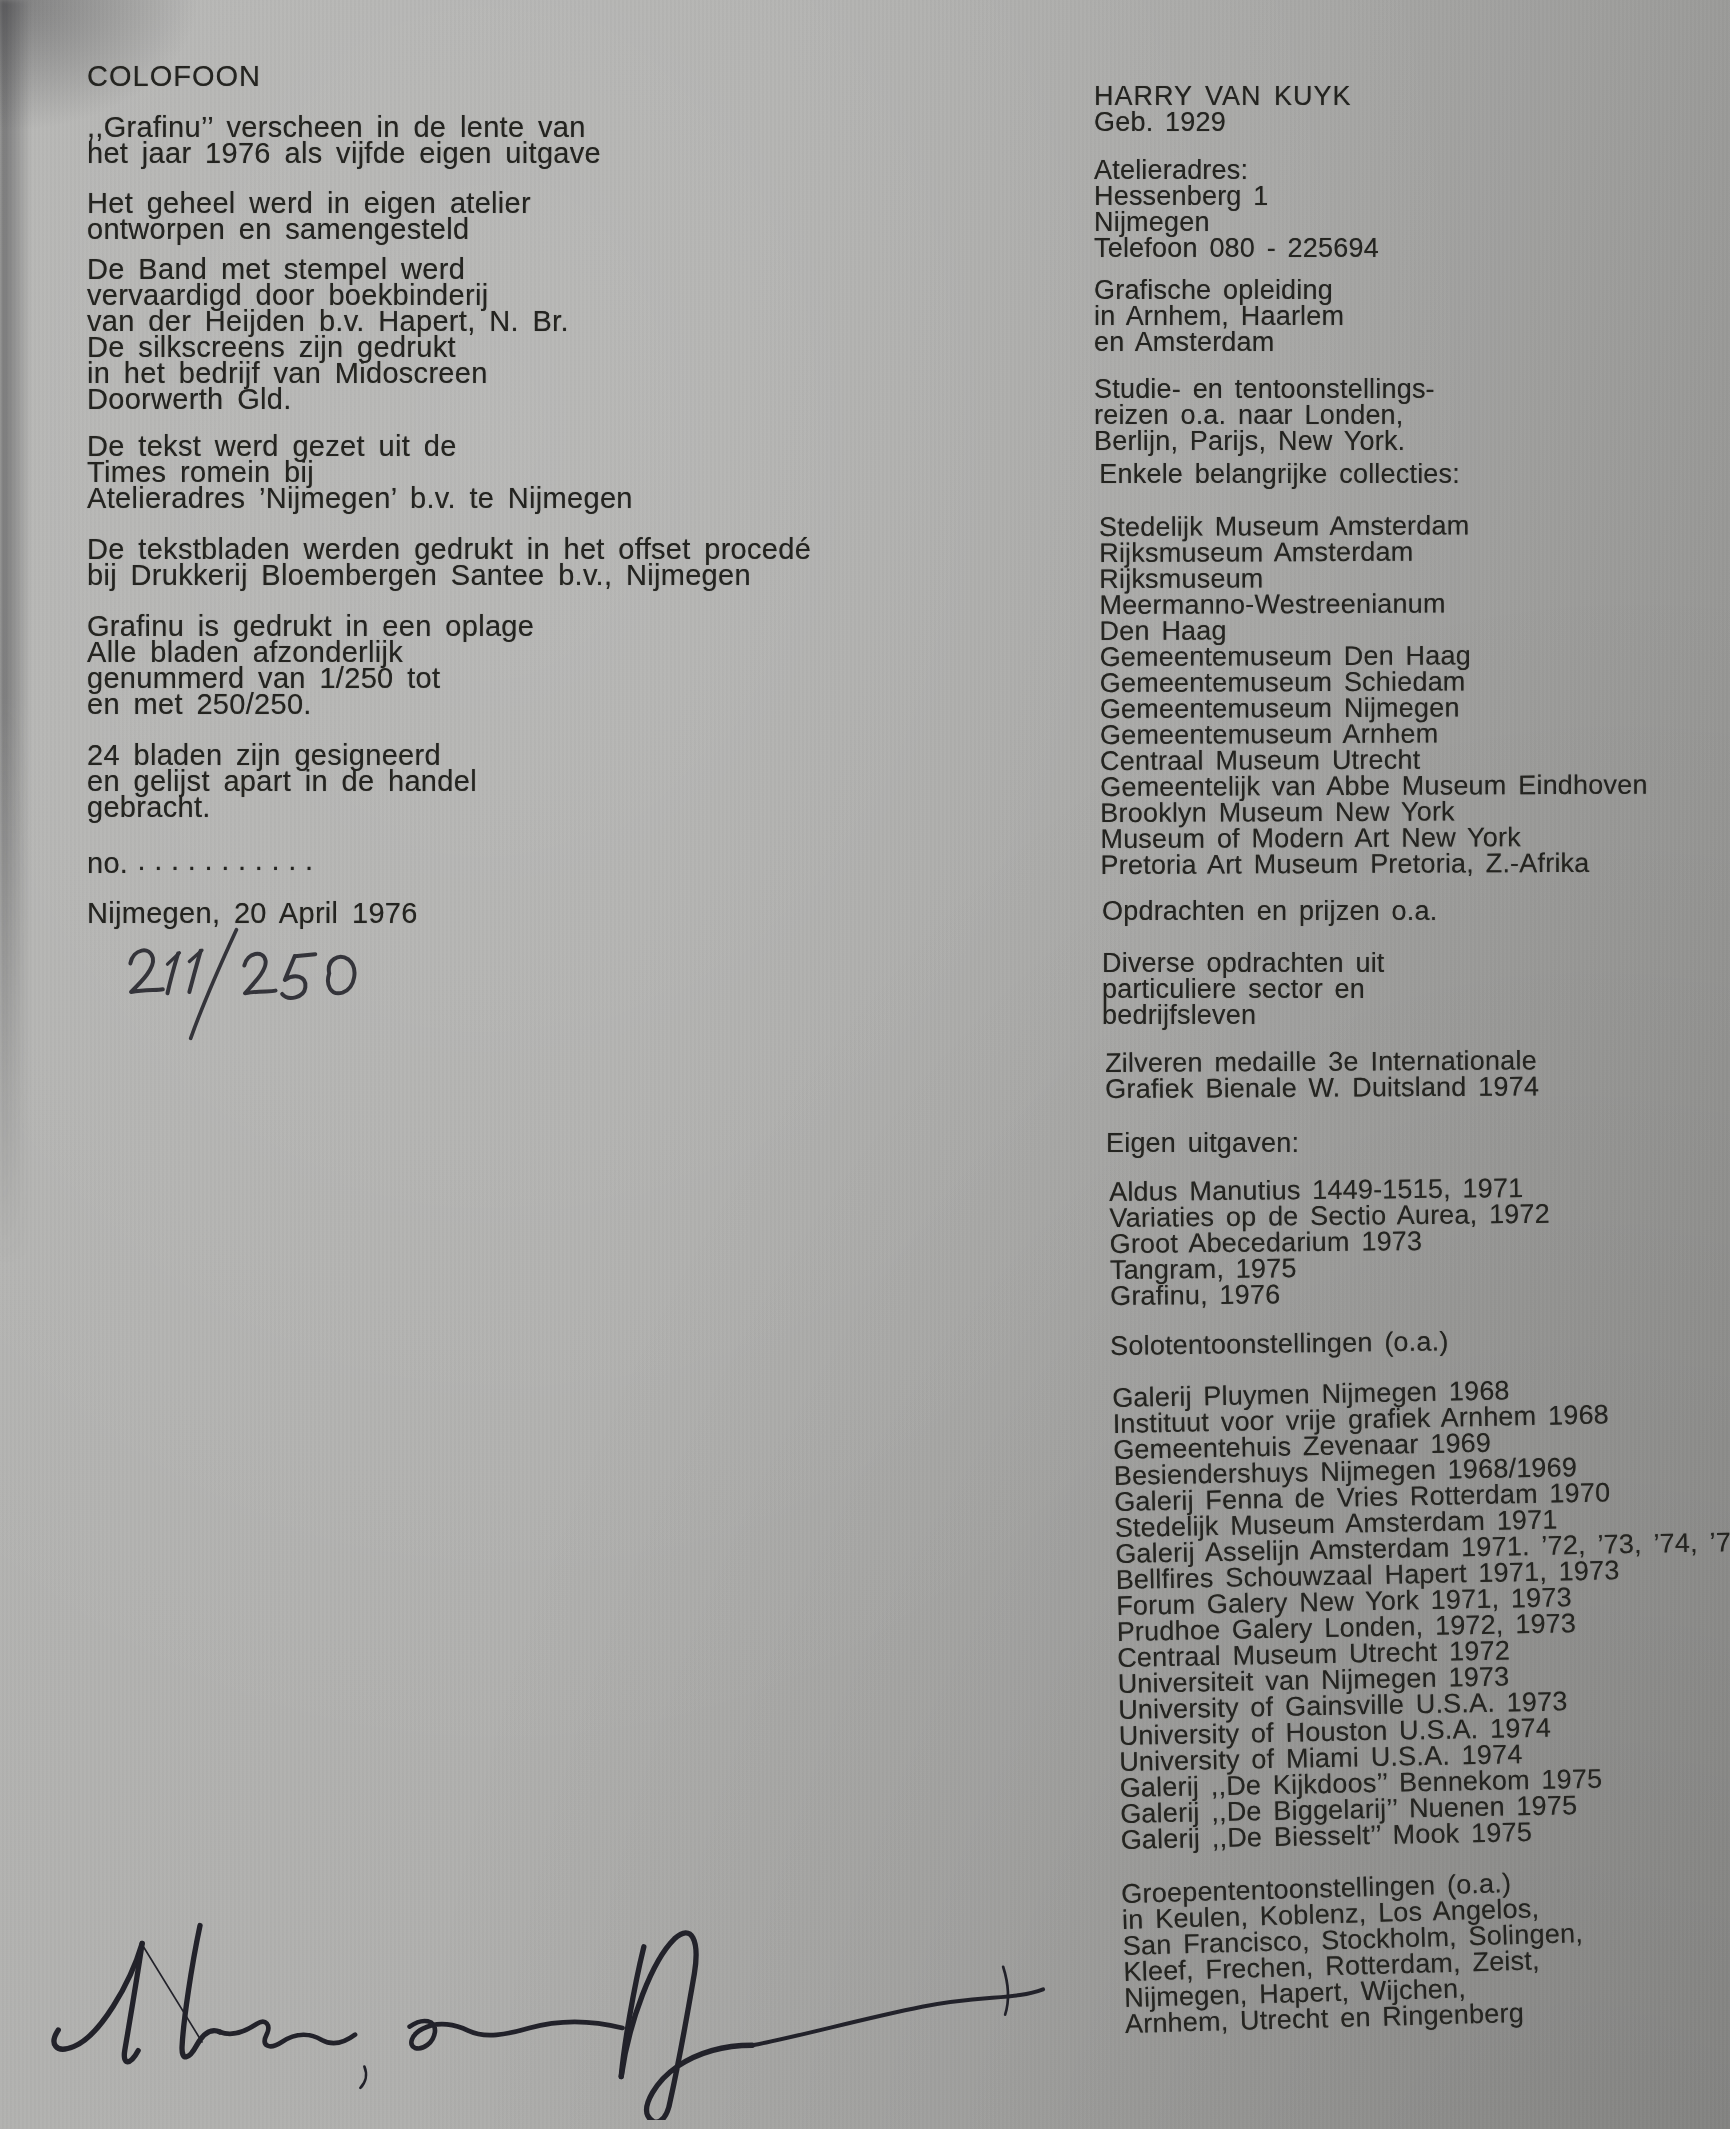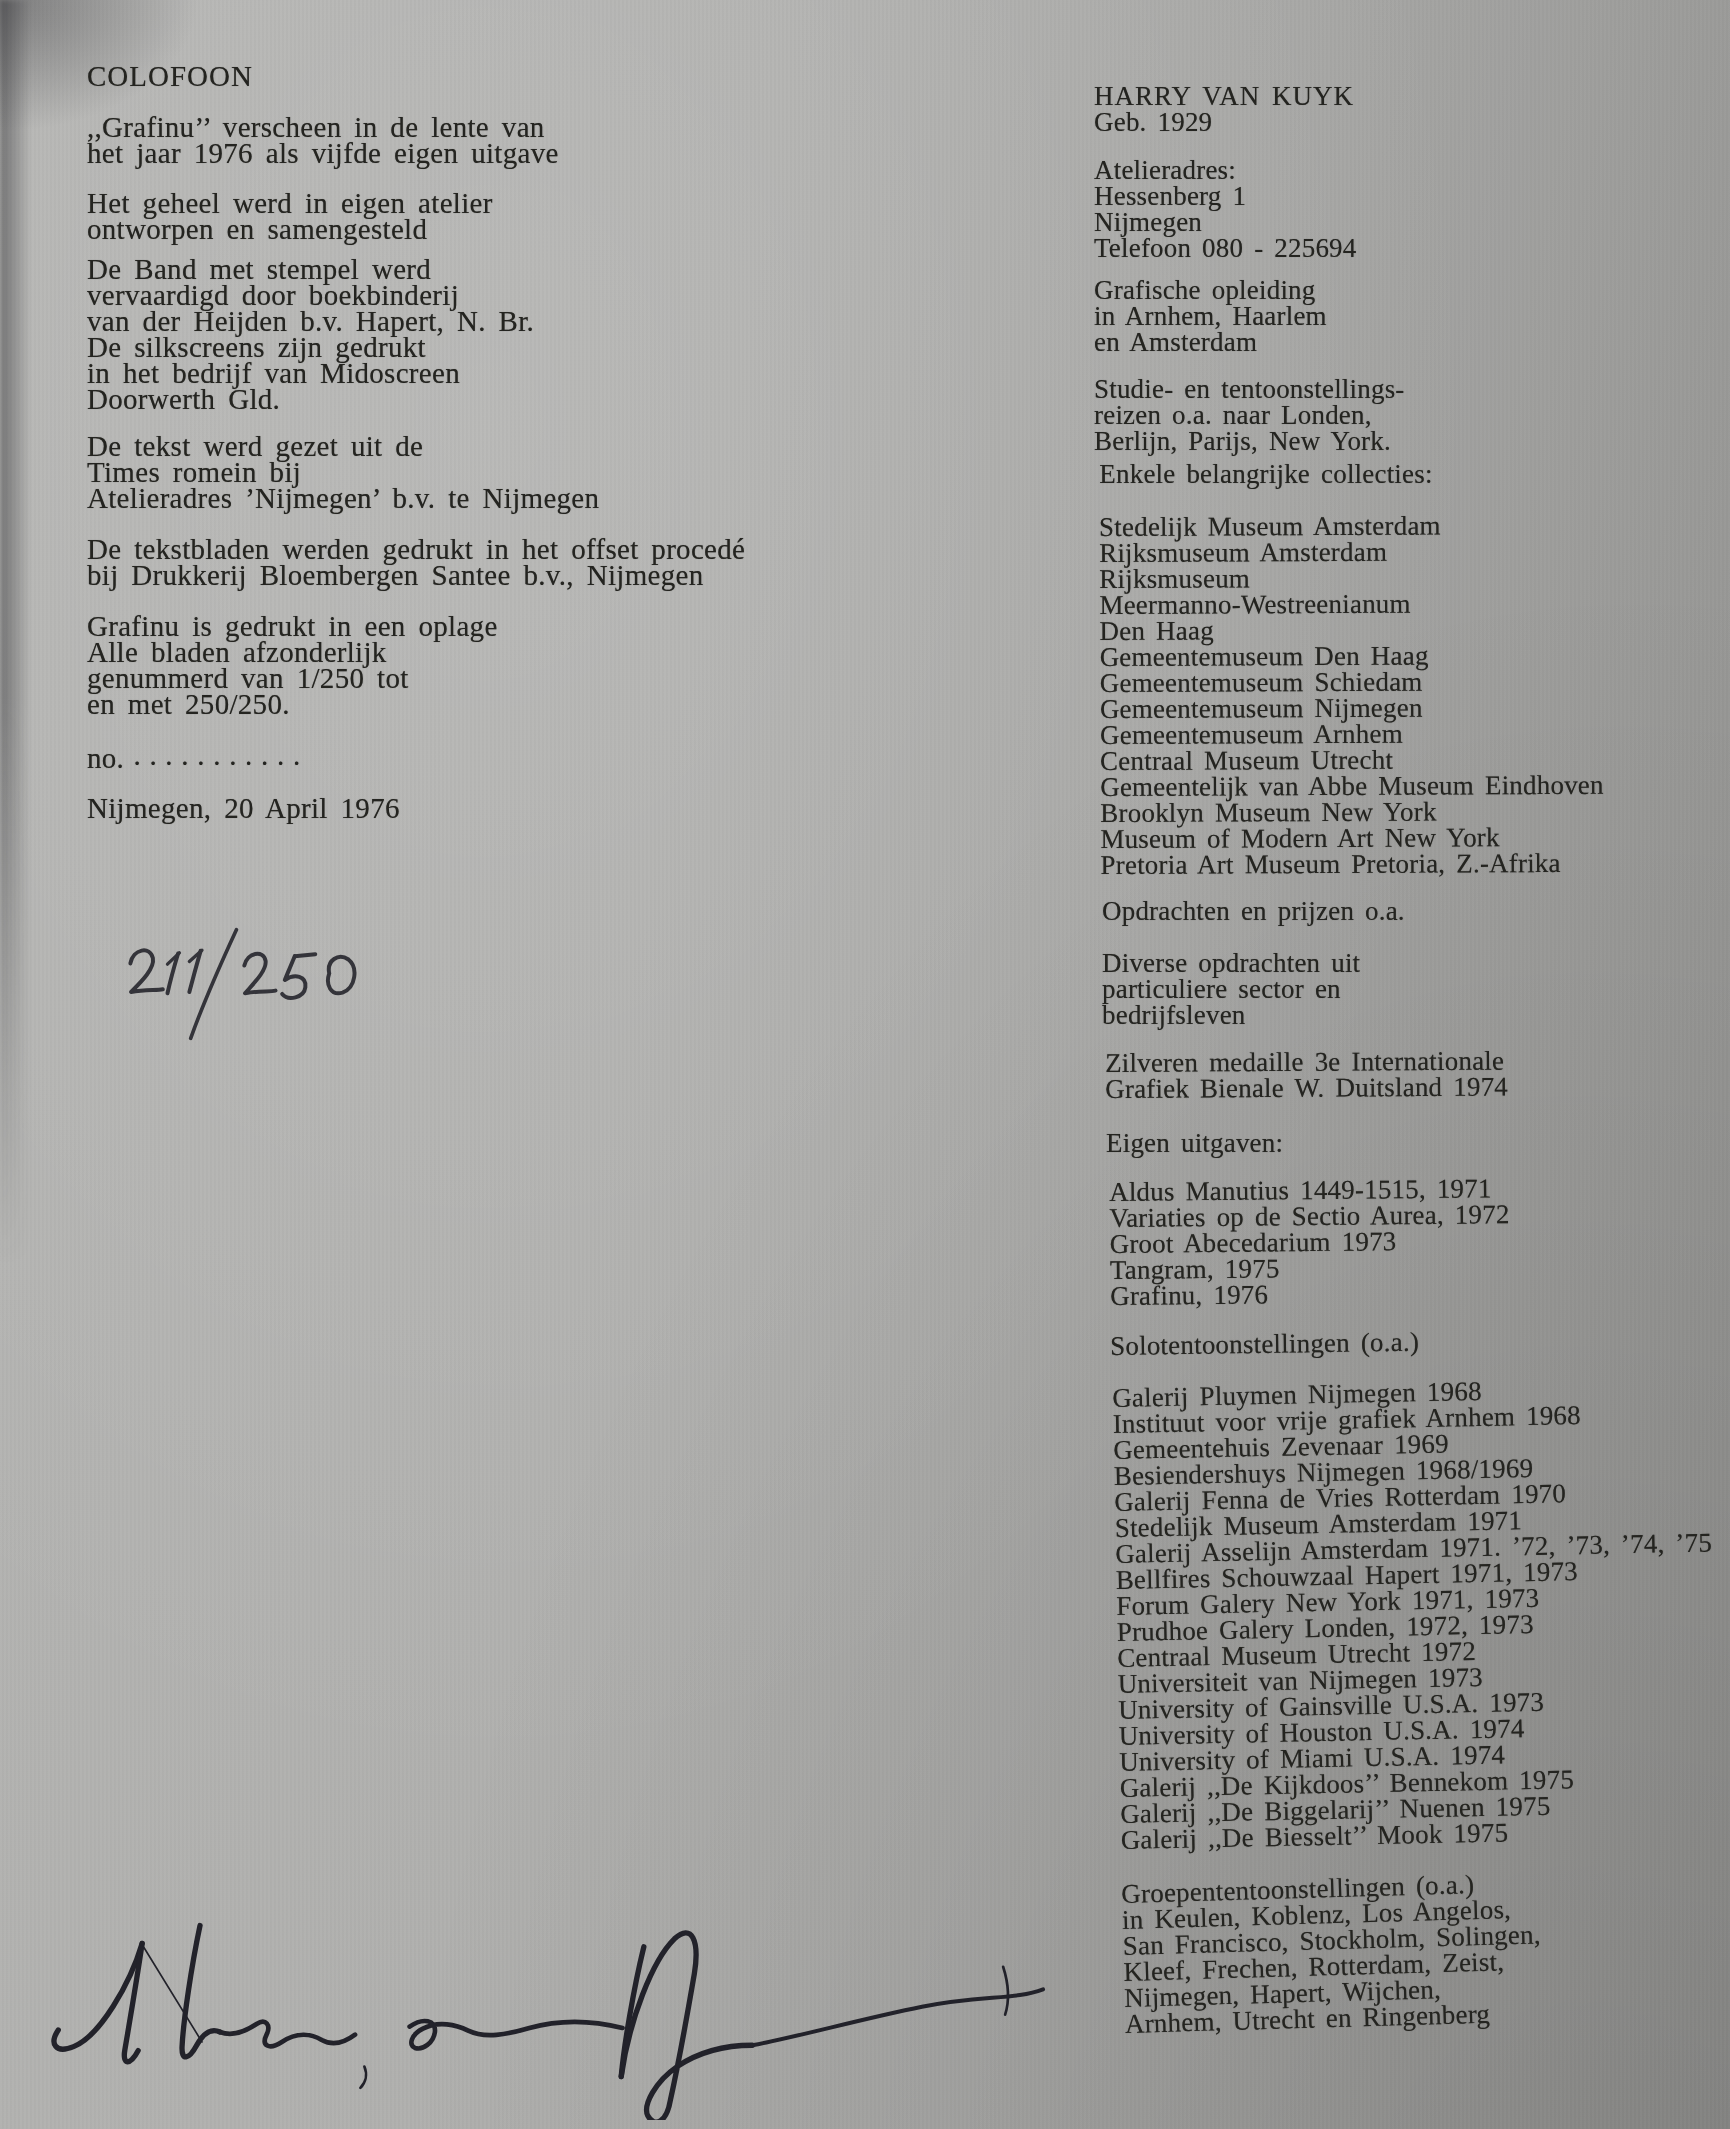--- a/index.html
+++ b/index.html
@@ -2,21 +2,21 @@
 <html style="font-size:10.6px"><head>
 <meta charset="utf-8">
 <style>
   html,body{margin:0;padding:0;background:#6f6f6d;}
   .page{
     position:relative;width:1731px;height:2129px;overflow:hidden;
     background:
       radial-gradient(ellipse at 28% 20%, rgba(255,255,255,0.10), rgba(255,255,255,0) 58%),
       radial-gradient(ellipse at 95% 115%, rgba(0,0,0,0.10), rgba(0,0,0,0) 55%),
       linear-gradient(100deg, #b4b4b2 0%, #b0b0ae 38%, #a7a7a5 62%, #979795 88%, #8f8f8d 100%);
-    font-family:Liberation Serif, serif;
+    font-family:Liberation Sans, sans-serif;
     color:#242420;
   }
   .texture{position:absolute;inset:0;pointer-events:none;
     background:repeating-linear-gradient(90deg, rgba(255,255,255,0.016) 0 2px, rgba(0,0,0,0.016) 2px 4px);}
   .edge-left{position:absolute;left:0;top:0;width:31px;height:1265px;pointer-events:none;
     background:linear-gradient(to right, rgba(46,46,50,0.50), rgba(46,46,50,0));
     -webkit-mask-image:linear-gradient(to bottom,#000 55%,transparent 100%);
     mask-image:linear-gradient(to bottom,#000 55%,transparent 100%);filter:blur(2.7px);}
   .corner-tl{position:absolute;left:0;top:0;width:200px;height:133px;pointer-events:none;
     background:radial-gradient(ellipse at 0% 0%, rgba(42,42,46,0.42), rgba(42,42,46,0) 70%);}
@@ -76,20 +76,25 @@
       <div class="ln">bij Drukkerij Bloembergen Santee b.v., Nijmegen</div>
     </div>
 
     <div style="margin-bottom:25px">
       <div class="ln">Grafinu is gedrukt in een oplage</div>
       <div class="ln">Alle bladen afzonderlijk</div>
       <div class="ln">genummerd van 1/250 tot</div>
       <div class="ln">en met 250/250.</div>
     </div>
 
+    <div style="margin-bottom:27px">
+      <div class="ln">24 bladen zijn gesigneerd</div>
+      <div class="ln">en gelijst apart in de handel</div>
+      <div class="ln">gebracht.</div>
+    </div>
 
 
     <div class="ln" style="margin-bottom:24px">
       <span>no.</span><span class="dots">............</span>
     </div>
 
     <div class="ln">Nijmegen, 20 April 1976</div>
   </div>
 
   <svg class="num-svg" width="266" height="116" viewBox="0 0 400 175">

